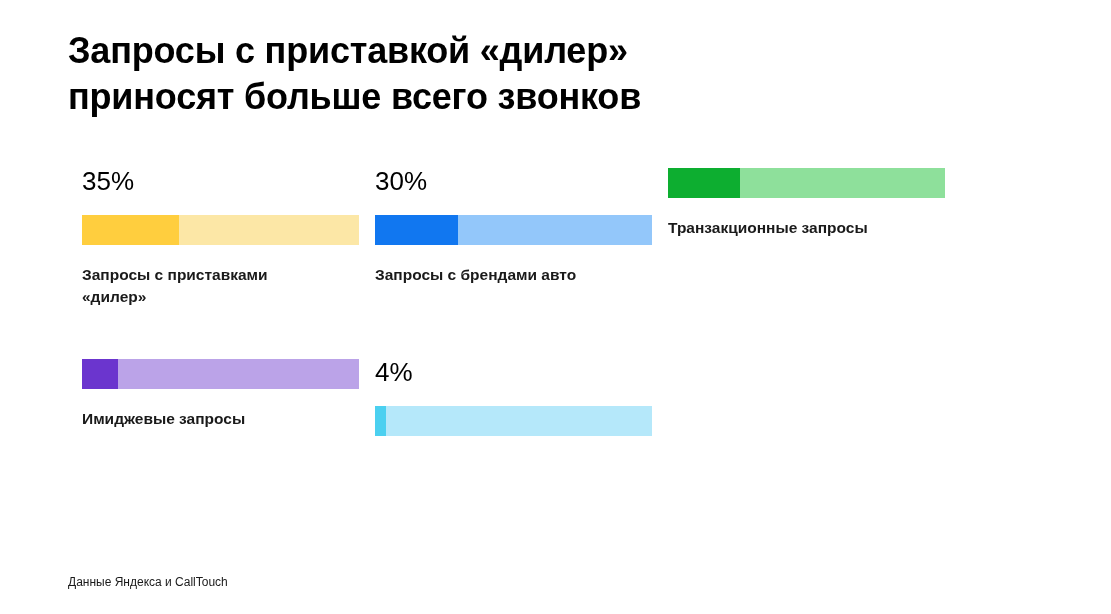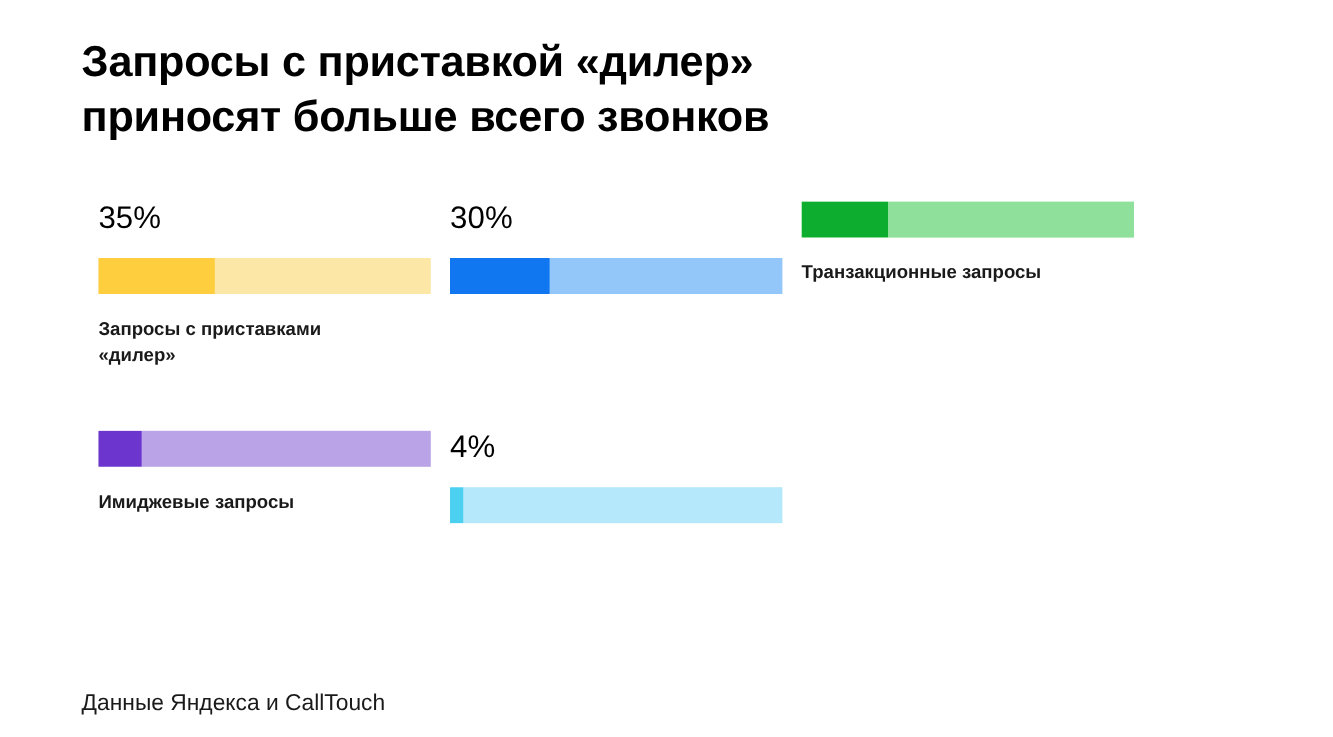--- a/index.html
+++ b/index.html
@@ -78,21 +78,21 @@
     line-height: 1.45;
     color: #1a1a1a;
     width: 260px;
     white-space: pre-line;
     font-weight: bold;
   }
   .footer-note {
     position: absolute;
     left: 68px;
     top: 575px;
-    font-size: 19px;
+    font-size: 12px;
     color: #1a1a1a;
     line-height: 1.3;
   }
 </style>
 </head>
 <body>
 
 <div class="infographic">
 
   <div class="title">Запросы с приставкой «дилер»
@@ -108,20 +108,21 @@
       <div class="metric-label">Запросы с приставками
 «дилер»</div>
     </div>
 
 
     <div class="metric">
       <div class="metric-value">30%</div>
       <div class="bar-track" style="background-color: rgb(147, 199, 250);">
         <div class="bar-fill" style="width: 30%; background-color: rgb(17, 119, 240);"></div>
       </div>
+      <div class="metric-label">Запросы с брендами авто</div>
     </div>
 
     <div class="metric">
       <div class="bar-track" style="background-color: rgb(142, 224, 155);">
         <div class="bar-fill" style="width: 26%; background-color: rgb(13, 174, 48);"></div>
       </div>
       <div class="metric-label">Транзакционные запросы</div>
     </div>
 
     <div class="metric">

